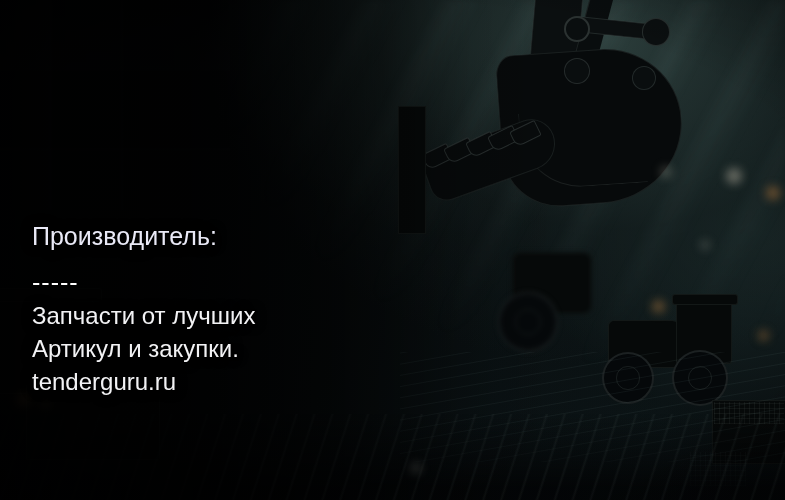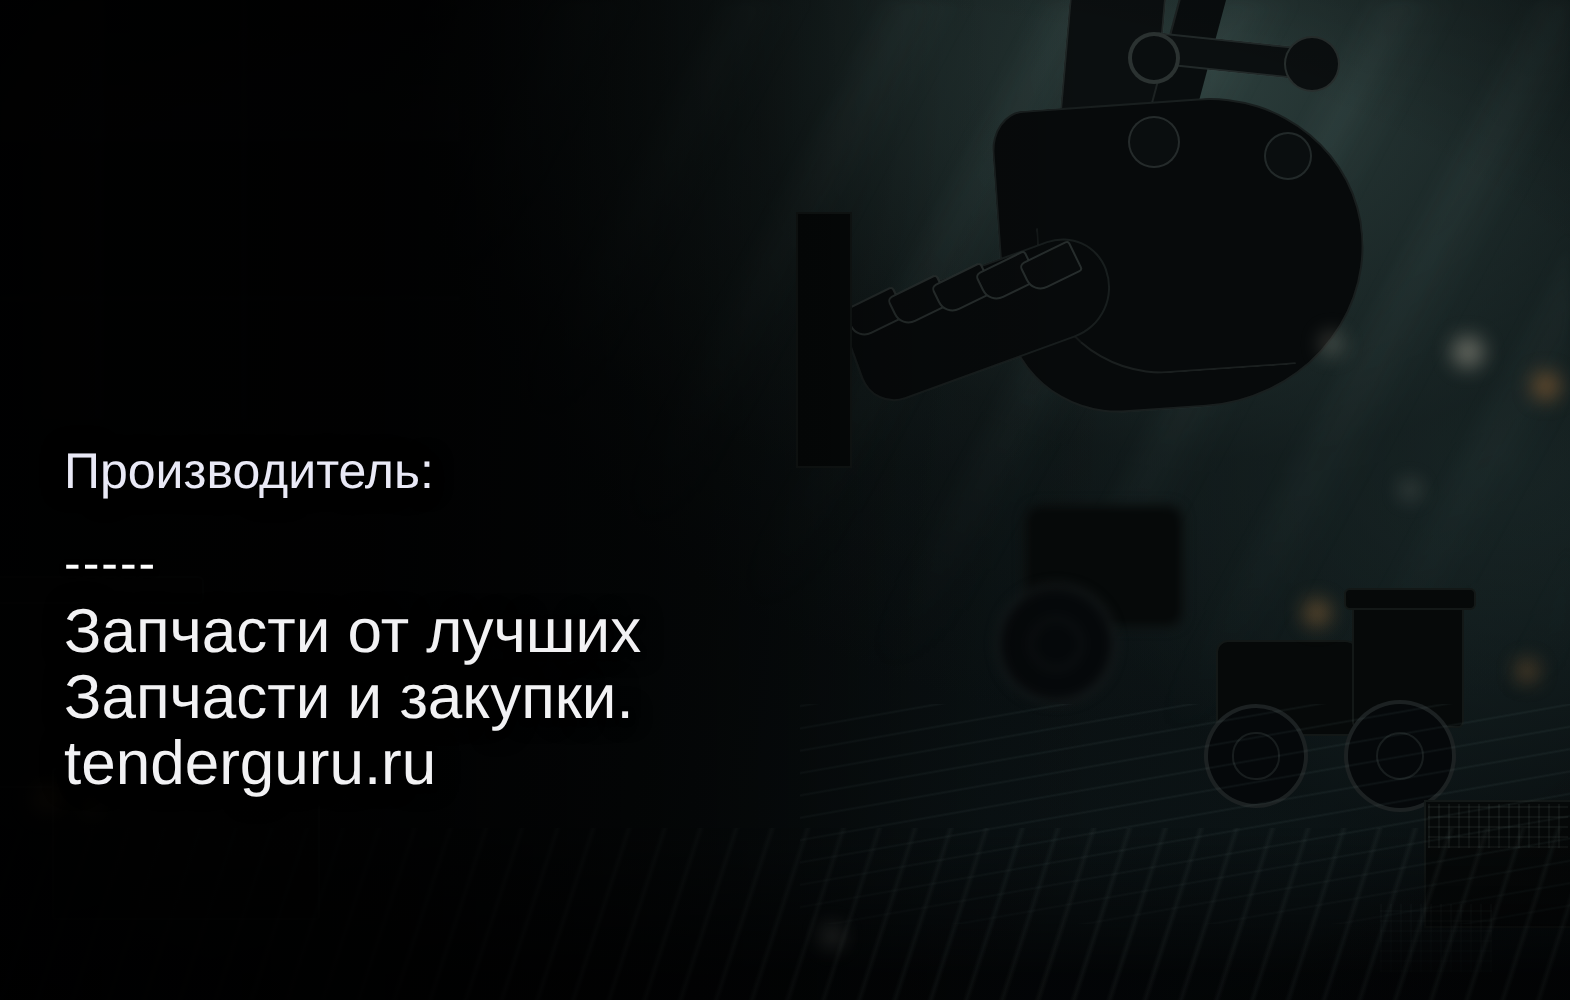--- a/index.html
+++ b/index.html
@@ -263,21 +263,21 @@
     line-height: 26px;
     color: #ffffff;
     letter-spacing: 1px;
     text-shadow: 0 1px 3px rgba(0,0,0,.95);
   }
 
   #tagline-block {
     position: absolute;
     left: 32px;
     top: 299px;
-    font-size: 31px;
+    font-size: 24px;
     line-height: 33px;
     color: #f2f2f4;
     text-shadow: 0 1px 3px rgba(0,0,0,.95), 0 0 12px rgba(0,0,0,.75);
     white-space: nowrap;
   }
   #tagline-block .line { display: block; }
 </style>
 </head>
 <body>
 
@@ -341,17 +341,17 @@
 
 
   <div class="block" id="maker-block">
     <span class="line">Производитель:</span>
   </div>
 
   <div id="divider">-----</div>
 
   <div id="tagline-block">
     <span class="line">Запчасти от лучших</span>
-    <span class="line">Запчасти и закупки.</span>
+    <span class="line">Артикул и закупки.</span>
     <span class="line">tenderguru.ru</span>
   </div>
 
 </div>
 
 </body></html>

